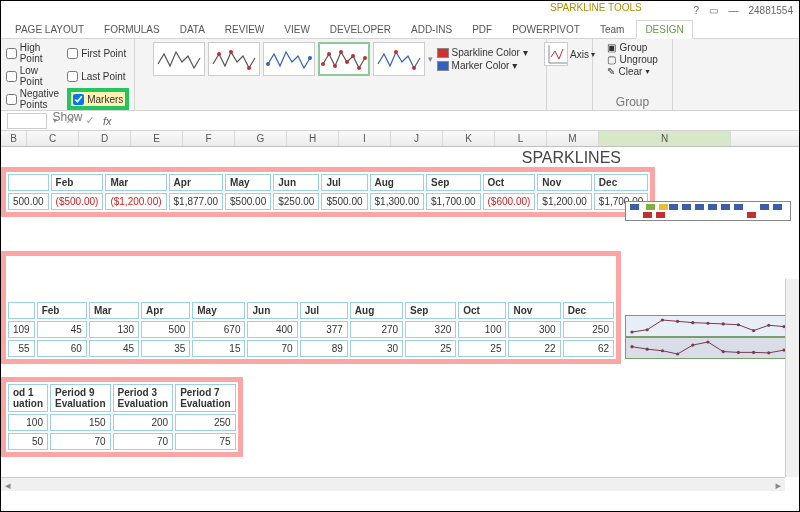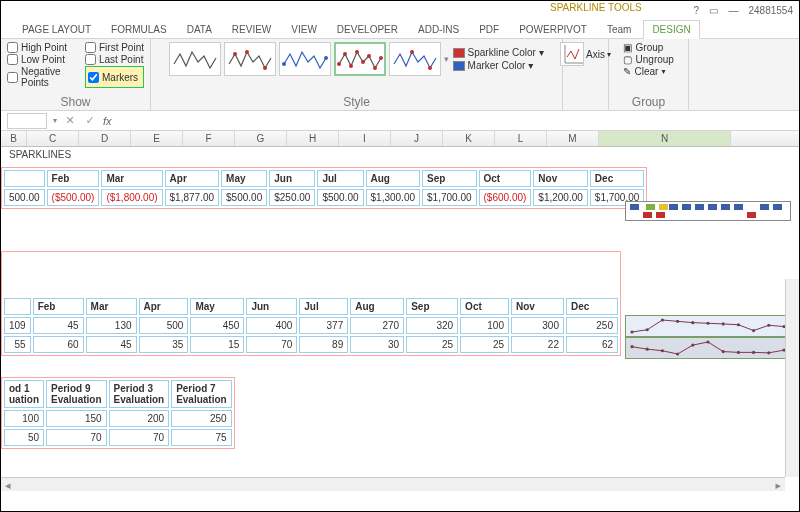--- a/index.html
+++ b/index.html
@@ -1,49 +1,49 @@
 <!DOCTYPE html>
 <html><head>
 <meta charset="utf-8">
 <style>
 *{box-sizing:border-box;margin:0;padding:0;font-family:"Segoe UI",Tahoma,sans-serif}
 body{background:#fff;font-size:11px;color:#333;width:800px;height:512px;overflow:hidden;border:1px solid #000}
 .titlebar{height:18px;background:#fff;display:flex;justify-content:flex-end;align-items:center;padding-right:6px;gap:10px;font-size:10px;color:#666}
 .titlebar .contextual{position:absolute;left:550px;top:0;height:18px;color:#b08c00;font-size:10px;padding-top:2px}
-.tabs{height:20px;display:flex;gap:4px;padding-left:13px;align-items:flex-end;border-bottom:1px solid #d4d4d4}
+.tabs{height:20px;display:flex;gap:4px;padding-left:6px;align-items:flex-end;border-bottom:1px solid #d4d4d4}
 .tab{padding:3px 8px;font-size:10px;color:#555;cursor:pointer}
 .tab.active{background:#fff;border:1px solid #d4d4d4;border-bottom:1px solid #fff;color:#5d9d3f;position:relative;top:1px}
 .ribbon{height:72px;background:#f4f4f4;border-bottom:1px solid #d4d4d4;display:flex}
 .rgroup{border-right:1px solid #d4d4d4;padding:3px 6px 1px;display:flex;flex-direction:column;justify-content:space-between;align-items:center}
 .rglabel{font-size:12px;color:#777;text-align:center;width:100%}
 .show-opts{display:grid;grid-template-columns:auto auto;gap:1px 8px;font-size:10px}
 .chk{display:flex;align-items:center;gap:3px}
 .chk input{width:11px;height:11px}
-.chk.sel{background:#fff2b3;border:1px solid #22c55e;padding:0 2px}
+.chk.sel{background:#fff2b3;border:4px solid #22c55e;padding:0 2px}
 .style-gallery{display:flex;gap:3px;align-items:center}
 .style-item{width:52px;height:34px;background:#fff;border:1px solid #ccc;display:flex;align-items:center;justify-content:center}
 .style-item.sel{border:2px solid #8ec99a}
 .spark-svg{width:46px;height:26px}
 .color-opts{display:flex;flex-direction:column;gap:2px;font-size:10px;margin-left:4px}
 .color-row{display:flex;align-items:flex-end;gap:3px}
 .color-sw{width:12px;height:10px;border:1px solid #888}
 .axis-btn{display:flex;flex-direction:row;align-items:center;font-size:10px;gap:2px}
 .axis-icon{width:24px;height:24px;border:1px solid #ccc;background:#fff}
 .group-opts{display:flex;flex-direction:column;gap:1px;font-size:10px}
 .group-row{display:flex;align-items:center;gap:3px}
 .fxbar{height:20px;border-bottom:1px solid #d4d4d4;display:flex;align-items:center;padding-left:6px;gap:6px;font-size:11px;color:#666}
 .namebox{width:40px;height:16px;border:1px solid #ccc;background:#fff}
 .fxbtn{color:#999;width:14px;text-align:center}
 .fxlabel{font-style:italic}
 .colhdr{height:16px;background:linear-gradient(#f9f9f9,#ececec);border-bottom:1px solid #c0c0c0;display:flex;font-size:10px;color:#555}
 .ch{border-right:1px solid #d8d8d8;text-align:center;line-height:16px}
 .ch.sel{background:#d6e8c8}
 .sheet{position:relative;height:344px;overflow:hidden;background:#fff}
-.title-row{position:absolute;left:8px;top:2px;width:620px;text-align:left;font-size:10px;color:#444}
-.tbl{position:absolute;border:1px solid #fca5a5;background:#fff}
+.title-row{position:absolute;left:0;top:2px;width:620px;text-align:right;font-size:16px;color:#444}
+.tbl{position:absolute;border:5px solid #fca5a5;background:#fff}
 .tbl td,.tbl th{border:1px solid #9cd0e8;padding:2px 4px;font-size:10px;text-align:left;height:16px;vertical-align:bottom}
 .tbl th{font-weight:bold;color:#333}
 .tbl td.num{text-align:right}
 .neg{color:#d02020}
 .block1{left:0;top:20px;width:620px}
 .block2{left:0;top:104px;width:620px}
 .block3{left:0;top:230px;width:225px}
 .sparkcell{position:absolute;border:1px solid #7a9e6a;background:#e8eef8}
 .scrollbar-h{position:absolute;bottom:0;left:0;right:14px;height:14px;background:#f0f0f0;border-top:1px solid #ccc}
 .scrollbar-v{position:absolute;top:132px;right:0;bottom:14px;width:14px;background:#f0f0f0;border-left:1px solid #ccc}
@@ -67,21 +67,21 @@
   <div class="tab">VIEW</div>
   <div class="tab">DEVELOPER</div>
   <div class="tab">ADD-INS</div>
   <div class="tab">PDF</div>
   <div class="tab">POWERPIVOT</div>
   <div class="tab">Team</div>
   <div class="tab active">DESIGN</div>
 </div>
 
 <div class="ribbon">
-  <div class="rgroup" style="width:150px">
+  <div class="rgroup" style="width:134px">
     <div class="show-opts">
       <label class="chk">
           <input type="checkbox" style="">
           <span>High Point</span>
         </label>
       <label class="chk">
           <input type="checkbox" style="">
           <span>First Point</span>
         </label>
       <label class="chk">
@@ -163,21 +163,20 @@
             <span>Sparkline Color</span>
             <span>▾</span>
           </div>
         <div class="color-row">
             <span class="color-sw" style="background:#3060c0"></span>
             <span>Marker Color</span>
             <span>▾</span>
           </div>
       </div>
     </div>
-    <div class="rglabel">Style</div>
   </div>
 
   <div class="rgroup" style="width:46px">
     <div class="axis-btn">
       <div class="axis-icon"><svg width="24" height="24">
             <line x1="4" y1="20" x2="22" y2="20" stroke="#888"></line>
             <line x1="4" y1="20" x2="4" y2="2" stroke="#888"></line>
             <polyline points="6,14 10,8 14,16 18,6" fill="none" stroke="#c03030"></polyline>
           </svg></div>
       <span>Axis</span>
@@ -245,21 +244,21 @@
           <th>Jul</th>
           <th>Aug</th>
           <th>Sep</th>
           <th>Oct</th>
           <th>Nov</th>
           <th>Dec</th>
         </tr>
     <tr id="b1row">
           <td class="num">500.00</td>
           <td class="num neg">($500.00)</td>
-          <td class="num neg">($1,800.00)</td>
+          <td class="num neg">($1,200.00)</td>
           <td class="num">$1,877.00</td>
           <td class="num">$500.00</td>
           <td class="num">$250.00</td>
           <td class="num">$500.00</td>
           <td class="num">$1,300.00</td>
           <td class="num">$1,700.00</td>
           <td class="num neg">($600.00)</td>
           <td class="num">$1,200.00</td>
           <td class="num">$1,700.00</td>
         </tr>
@@ -302,21 +301,21 @@
           <th>Sep</th>
           <th>Oct</th>
           <th>Nov</th>
           <th>Dec</th>
         </tr>
     <tr id="b2r1">
           <td class="num">109</td>
           <td class="num">45</td>
           <td class="num">130</td>
           <td class="num">500</td>
-          <td class="num">450</td>
+          <td class="num">670</td>
           <td class="num">400</td>
           <td class="num">377</td>
           <td class="num">270</td>
           <td class="num">320</td>
           <td class="num">100</td>
           <td class="num">300</td>
           <td class="num">250</td>
         </tr>
     <tr id="b2r2">
           <td class="num">55</td>

